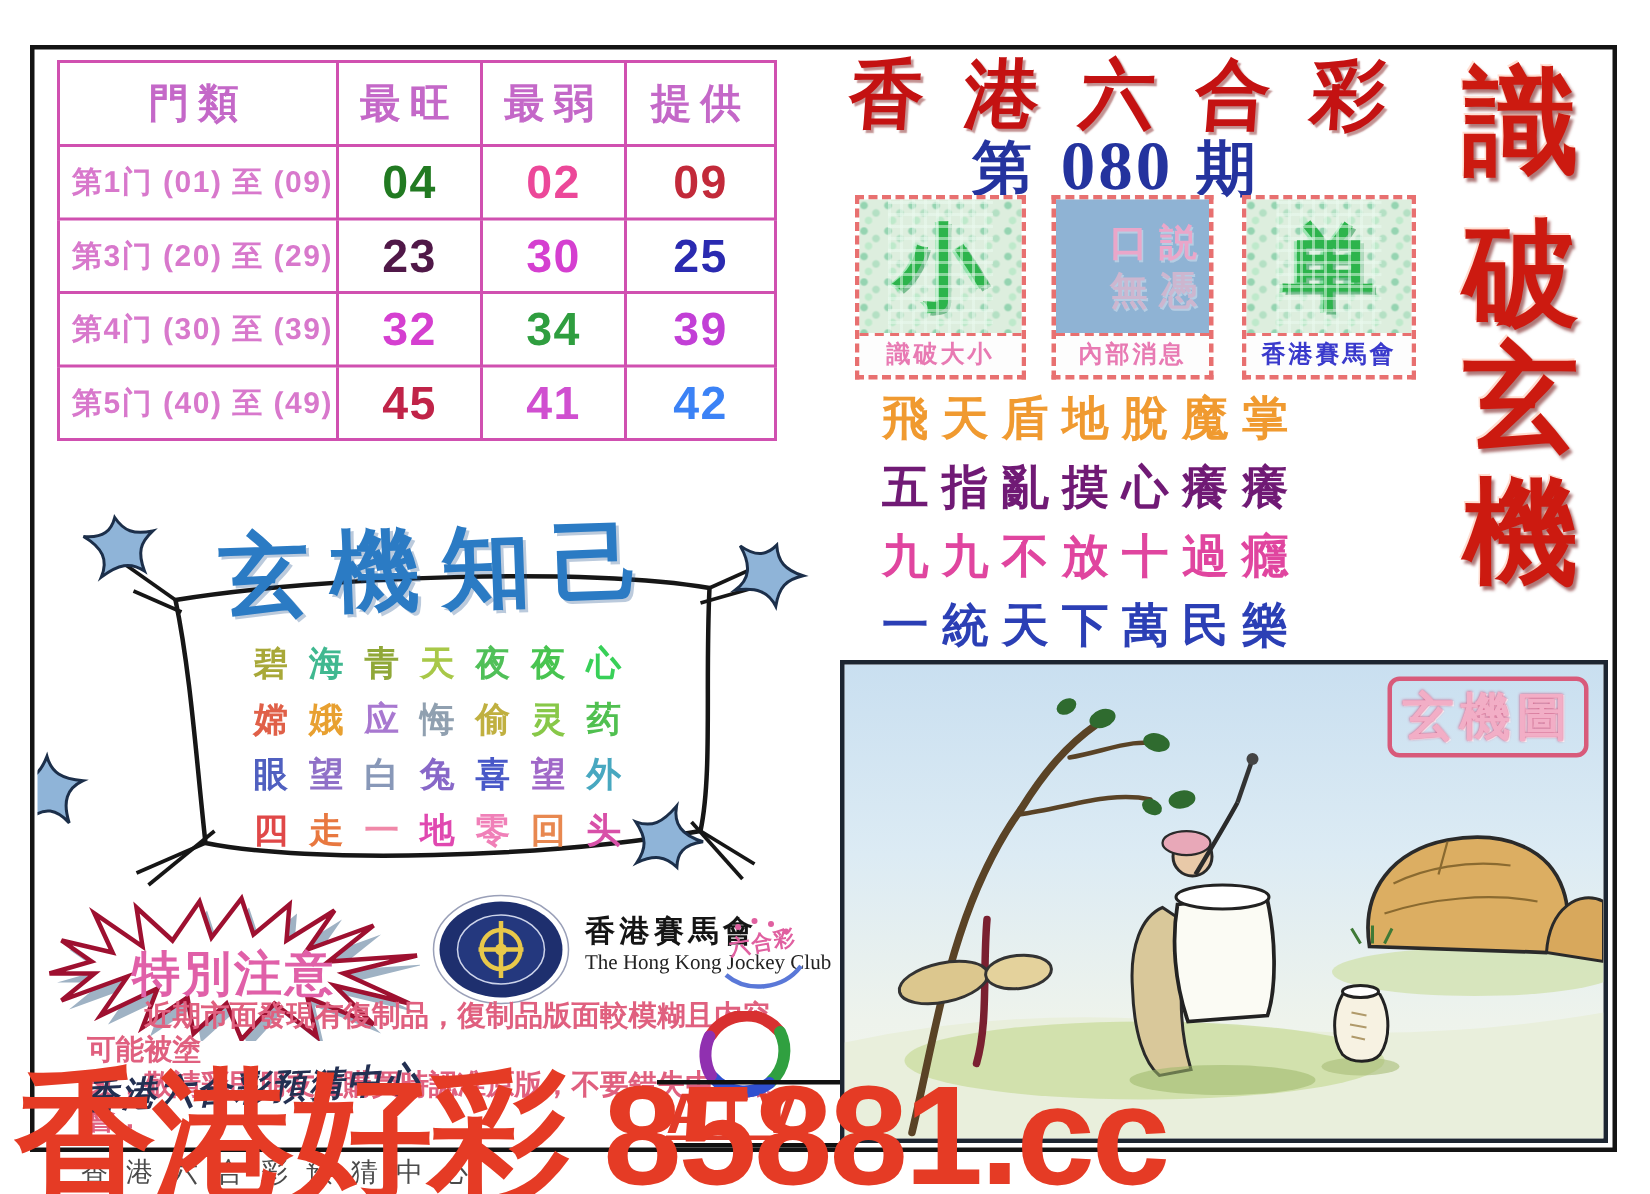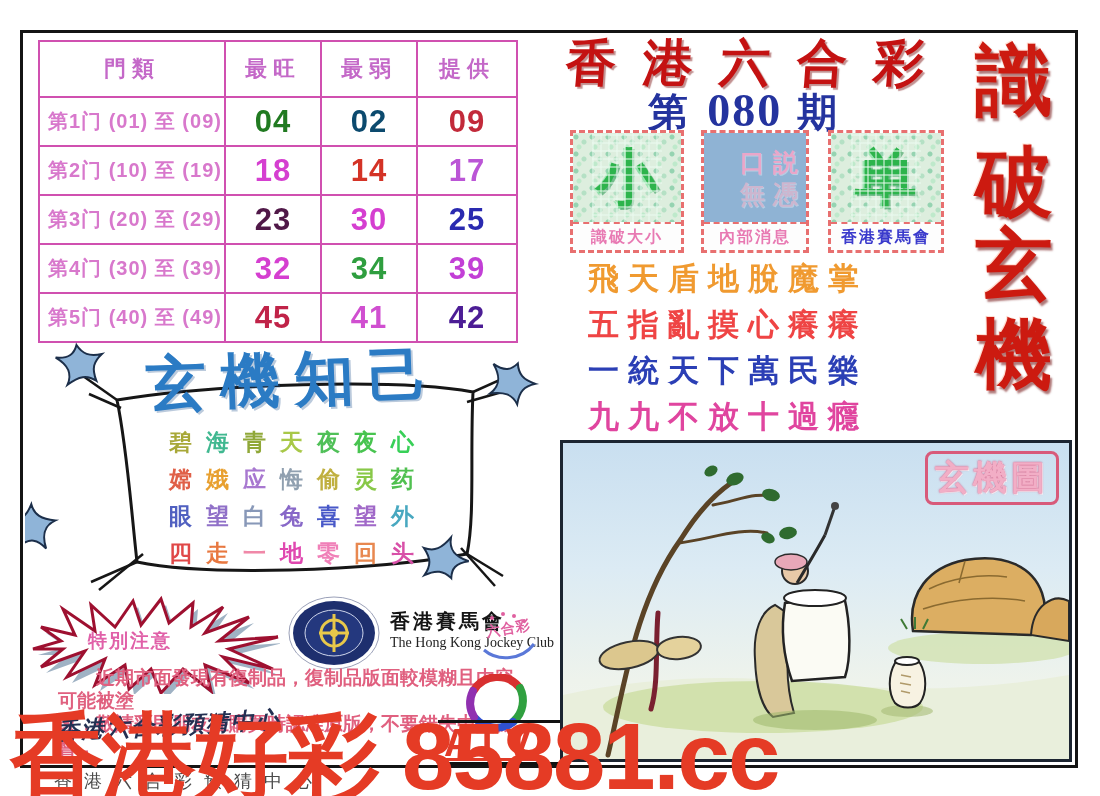--- a/index.html
+++ b/index.html
@@ -6,21 +6,21 @@
   body{width:1100px;height:796px;position:relative;overflow:hidden;background:#fff;
        font-family:"Liberation Sans","DejaVu Sans",sans-serif;}
   .abs{position:absolute;}
 
   
   #frame{left:20px;top:30px;width:1052px;height:732px;border:3px solid #141414;background:#fff;}
 
   
   #cat-table{left:38px;top:40px;width:478px;border-collapse:collapse;table-layout:fixed;background:#fff;}
   #cat-table th,#cat-table td{border:2px solid #d050b0;text-align:center;}
-  #cat-table th{height:52px;font-size:22px;font-weight:bold;color:#c468c8;letter-spacing:6px;}
+  #cat-table th{height:52px;font-size:27px;font-weight:bold;color:#c468c8;letter-spacing:6px;}
   #cat-table td{height:45px;}
   #cat-table td.row-label{font-size:20px;color:#d878cc;font-weight:bold;text-align:left;padding-left:8px;letter-spacing:1px;}
   #cat-table td.num{font-size:31px;font-weight:bold;letter-spacing:1px;}
   .colw0{width:186px;}.colw1{width:96px;}.colw2{width:96px;}.colw3{width:100px;}
 
   
   #main-title{left:566px;top:30px;width:392px;font-size:50px;font-weight:bold;color:#c41212;
               letter-spacing:27px;white-space:nowrap;transform:skewX(-4deg);
               text-shadow:2px 2px 1px rgba(120,10,10,.45);}
   #issue-line{left:648px;top:84px;font-size:40px;font-weight:bold;color:#24339e;white-space:nowrap;letter-spacing:4px;}
@@ -59,21 +59,21 @@
   #banner-svg{left:25px;top:338px;}
   #banner-title{left:146px;top:340px;font-size:60px;font-weight:bold;color:#2b7bc4;
      letter-spacing:14px;white-space:nowrap;transform:rotate(-2deg);
      text-shadow:2px 2px 0 rgba(30,80,140,.3);}
   #banner-verses{left:162px;top:424px;}
   .b-line{font-size:23px;font-weight:bold;letter-spacing:0;line-height:37px;white-space:nowrap;}
   .b-line span{display:inline-block;width:37px;text-align:center;}
 
   
   #burst{left:28px;top:592px;}
-  #burst-label{left:88px;top:628px;font-size:19px;font-weight:bold;color:#e060a8;letter-spacing:2px;}
+  #burst-label{left:88px;top:628px;font-size:32px;font-weight:bold;color:#e060a8;letter-spacing:2px;}
 
   
   #hkjc-logo{left:288px;top:596px;}
   #hkjc-text{left:390px;top:610px;line-height:22px;}
   #hkjc-zh{font-size:20px;font-weight:bold;color:#151515;letter-spacing:3px;}
   #hkjc-en{font-size:14px;color:#222;font-family:"Liberation Serif","DejaVu Serif",serif;}
   #m6-logo{left:478px;top:608px;}
   #m6-text{left:486px;top:620px;font-size:14px;font-weight:bold;color:#e060a0;transform:rotate(-10deg);letter-spacing:1px;}
 
   
@@ -116,46 +116,40 @@
         <th>門類</th>
         <th>最旺</th>
         <th>最弱</th>
         <th>提供</th>
       </tr>
     </thead>
   <tbody>
       <tr>
         <td class="row-label">第1门 (01) 至 (09)</td>
         <td class="num" style="color: rgb(33, 122, 33);">04</td>
-        <td class="num" style="color: #0c4a6e; border-radius: 21px;">02</td>
+        <td class="num" style="color: #ec4899; border-radius: 21px;">02</td>
         <td class="num" style="color: rgb(194, 42, 58);">09</td>
-      </tr>
-      <tr>
-        <td class="row-label">第2门 (10) 至 (19)</td>
-        <td class="num" style="color: rgb(213, 63, 208);">18</td>
-        <td class="num" style="color: rgb(212, 51, 38);">14</td>
-        <td class="num" style="color: rgb(187, 85, 214);">17</td>
       </tr>
       <tr>
         <td class="row-label">第3门 (20) 至 (29)</td>
         <td class="num" style="color: rgb(80, 24, 72); margin-left: 12px;">23</td>
         <td class="num" style="color: rgb(213, 63, 208);">30</td>
         <td class="num" style="color: rgb(42, 42, 176);">25</td>
       </tr>
       <tr>
         <td class="row-label">第4门 (30) 至 (39)</td>
         <td class="num" style="color: rgb(213, 63, 208);">32</td>
         <td class="num" style="color: rgb(47, 158, 63);">34</td>
         <td class="num" style="color: rgb(194, 63, 214);">39</td>
       </tr>
       <tr>
         <td class="row-label">第5门 (40) 至 (49)</td>
         <td class="num" style="color: rgb(192, 35, 72);">45</td>
         <td class="num" style="color: rgb(208, 79, 208);">41</td>
-        <td class="num" style="color: #4c1d95;">42</td>
+        <td class="num" style="color: #3b82f6;">42</td>
       </tr>
     </tbody>
 </table>
 
 <div class="abs" id="main-title">香港六合彩</div>
 <div class="abs" id="issue-line">
   <span>第</span>
   <span class="num">080</span>
   <span>期</span>
 </div>
@@ -175,23 +169,23 @@
 </div>
 <div class="abs stamp" id="stamp-3" style="left:828px;width:110px;">
   <div class="stamp-img speckle">
     <span class="stamp-glyph pixelwrap">单</span>
   </div>
   <div class="stamp-label" style="color:#3a3acc;">香港賽馬會</div>
 </div>
 
 <div class="abs" id="verses">
     <div class="m-verse" style="color: rgb(240, 154, 48);">飛天盾地脫魔掌</div>
-    <div class="m-verse" style="color: #ef4444;">五指亂摸心癢癢</div>
+    <div class="m-verse" style="color: #701a75;">五指亂摸心癢癢</div>
+    <div class="m-verse" style="color: rgb(224, 69, 159);">九九不放十過癮</div>
     <div class="m-verse" style="color: rgb(43, 63, 181);">一統天下萬民樂</div>
-    <div class="m-verse" style="color: rgb(224, 69, 159);">九九不放十過癮</div>
   </div>
 
 <div class="abs vchar" style="top:30px;">識</div>
 <div class="abs vchar" style="top:132px;">破</div>
 <div class="abs vchar" style="top:214px;">玄</div>
 <div class="abs vchar" style="top:304px;">機</div>
 
 <svg class="abs" id="banner-svg" width="520" height="285" viewBox="0 0 520 285">
   <defs>
     <path id="bird" d="M24,0 C28,10 34,14 47,14 C37,20 34,26 36,39 C28,31 20,31 7,37 C14,27 12,18 1,8 C14,12 20,8 24,0 Z"></path>

